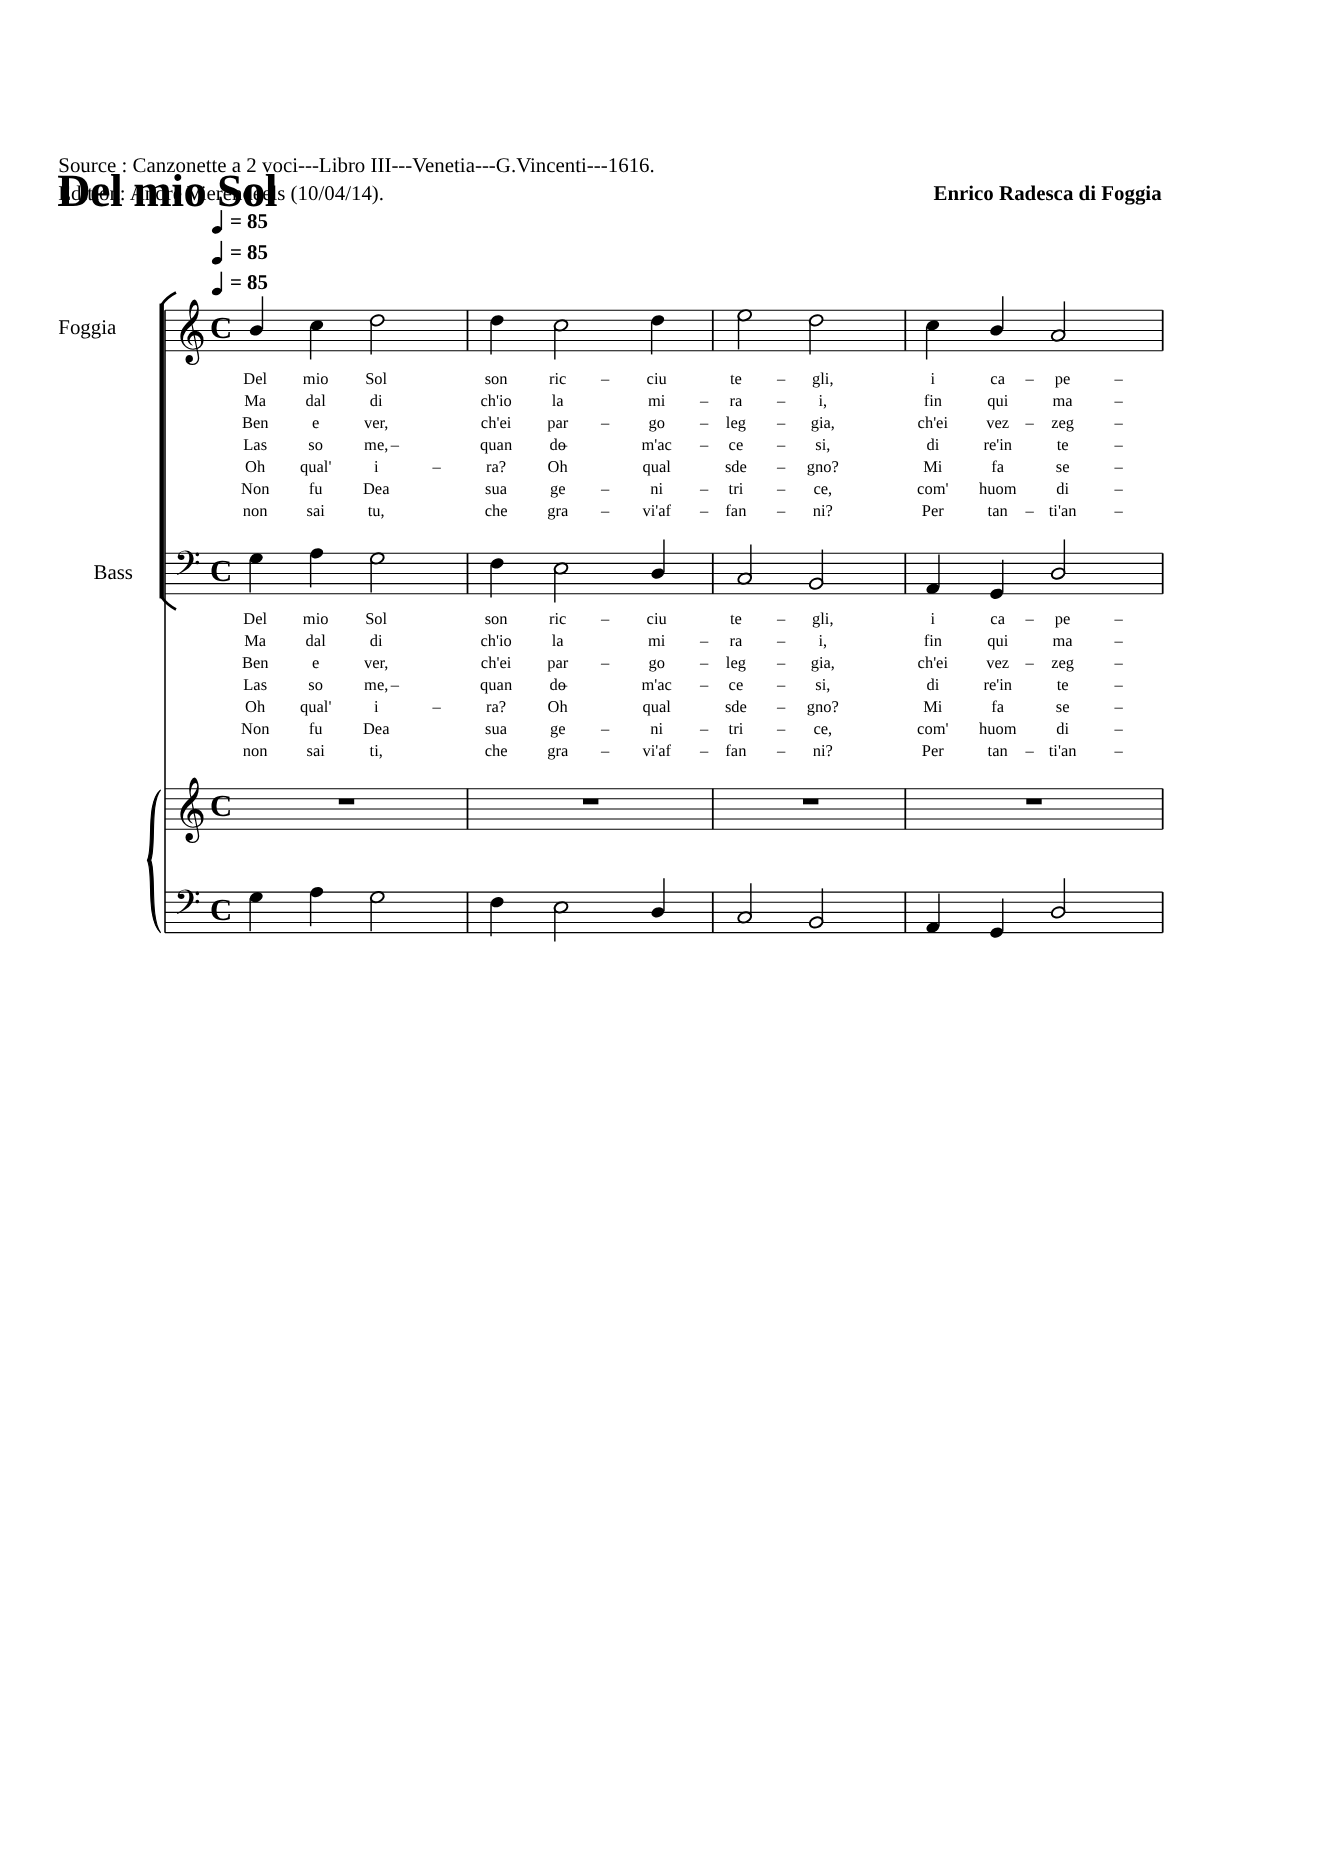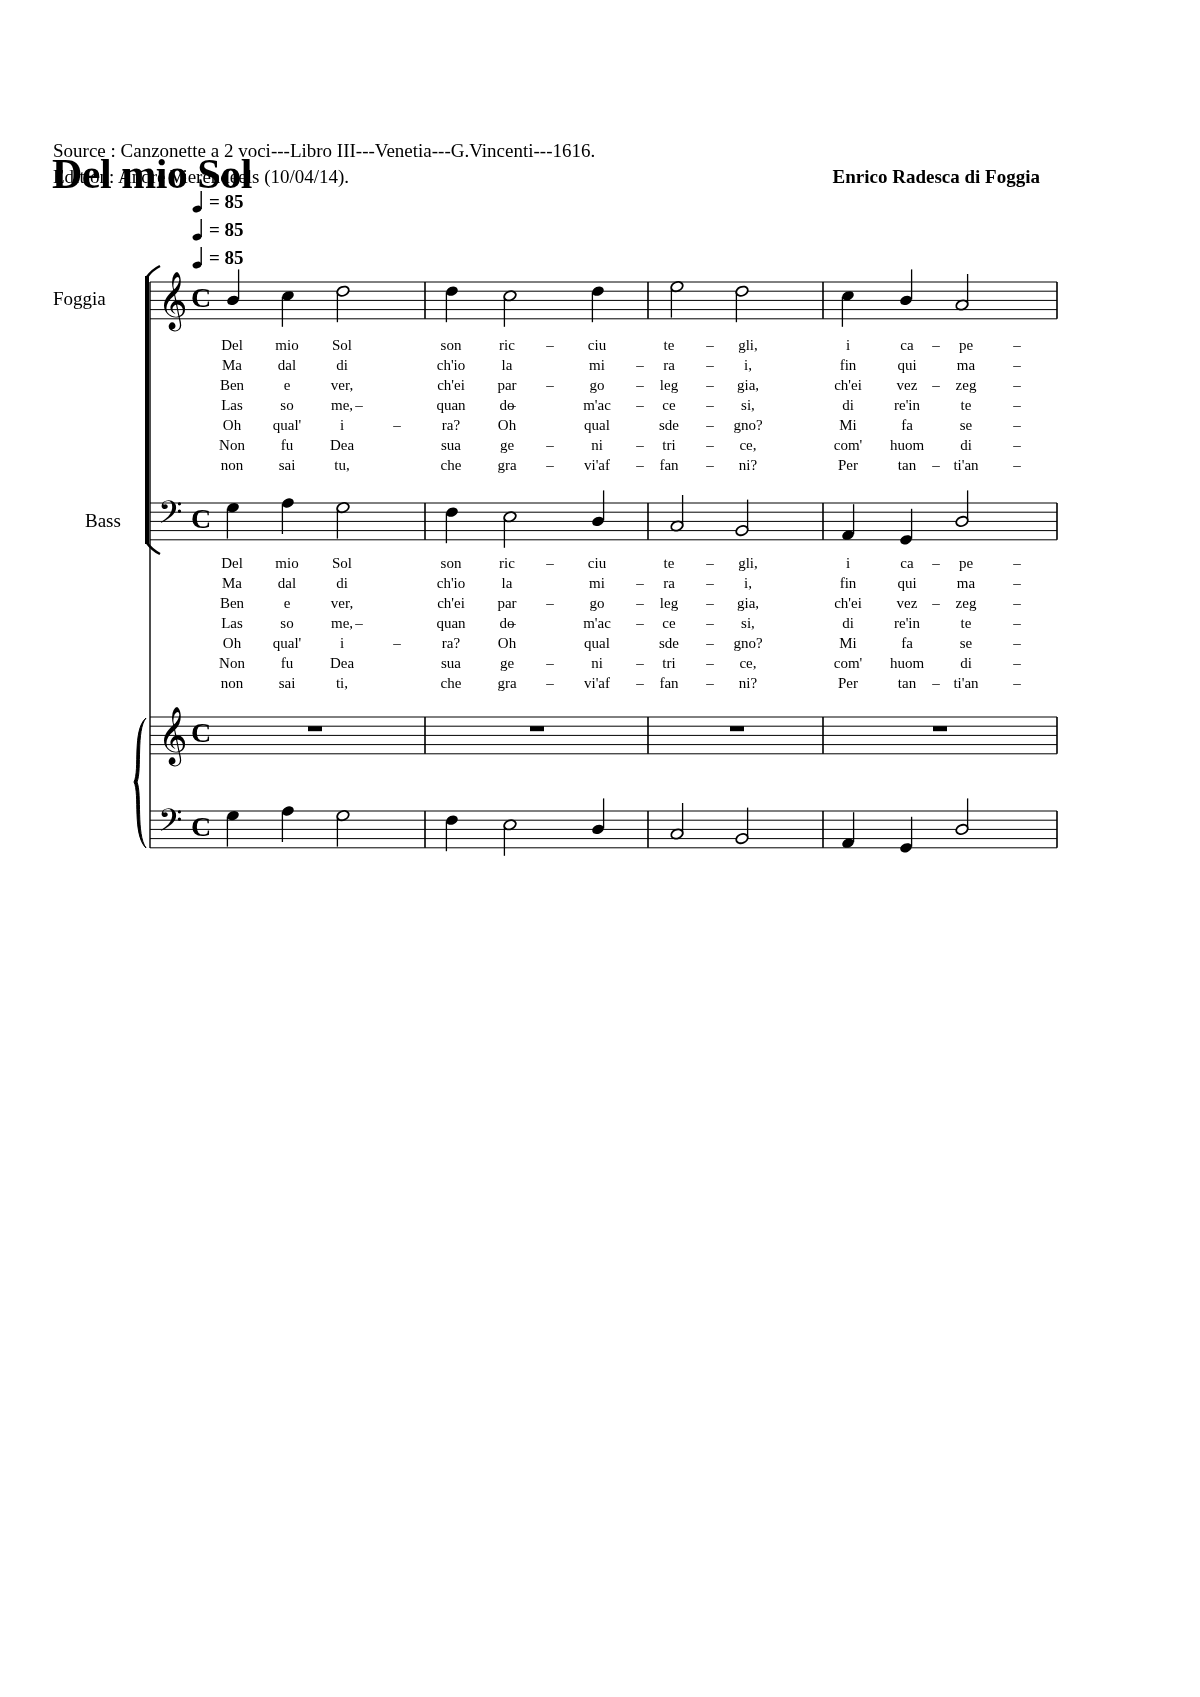--- a/index.html
+++ b/index.html
@@ -2,21 +2,21 @@
 <html><head>
 <meta charset="utf-8">
 <style>
   html, body { margin: 0; padding: 0; background: #ffffff; }
   body { width: 1200px; height: 1697px; position: relative; overflow: hidden;
          font-family: "Liberation Serif", "DejaVu Serif", serif; color: #000; }
   .abs { position: absolute; white-space: nowrap; }
   .source { left: 53px; top: 140px; font-size: 19px; }
   .edition { left: 53px; top: 166px; font-size: 19px; }
   .title { left: 52px; top: 150px; font-size: 42px; font-weight: bold; letter-spacing: -0.5px; }
-  .composer { right: 160px; top: 166px; font-size: 19px; font-weight: bold; }
+  .composer { right: 144px; top: 166px; font-size: 19px; font-weight: bold; }
   .tempo { left: 192px; font-size: 19px; font-weight: bold; display: flex; align-items: center; gap: 3px; }
   .tempo svg { width: 14px; height: 24px; }
   .instr { font-size: 19px; }
   .lyric { font-size: 15px; transform: translateX(-50%); }
   svg.score { position: absolute; left: 0; top: 0; }
 </style>
 </head>
 <body>
 
 <div class="abs source">Source : Canzonette a 2 voci---Libro III---Venetia---G.Vincenti---1616.</div>

